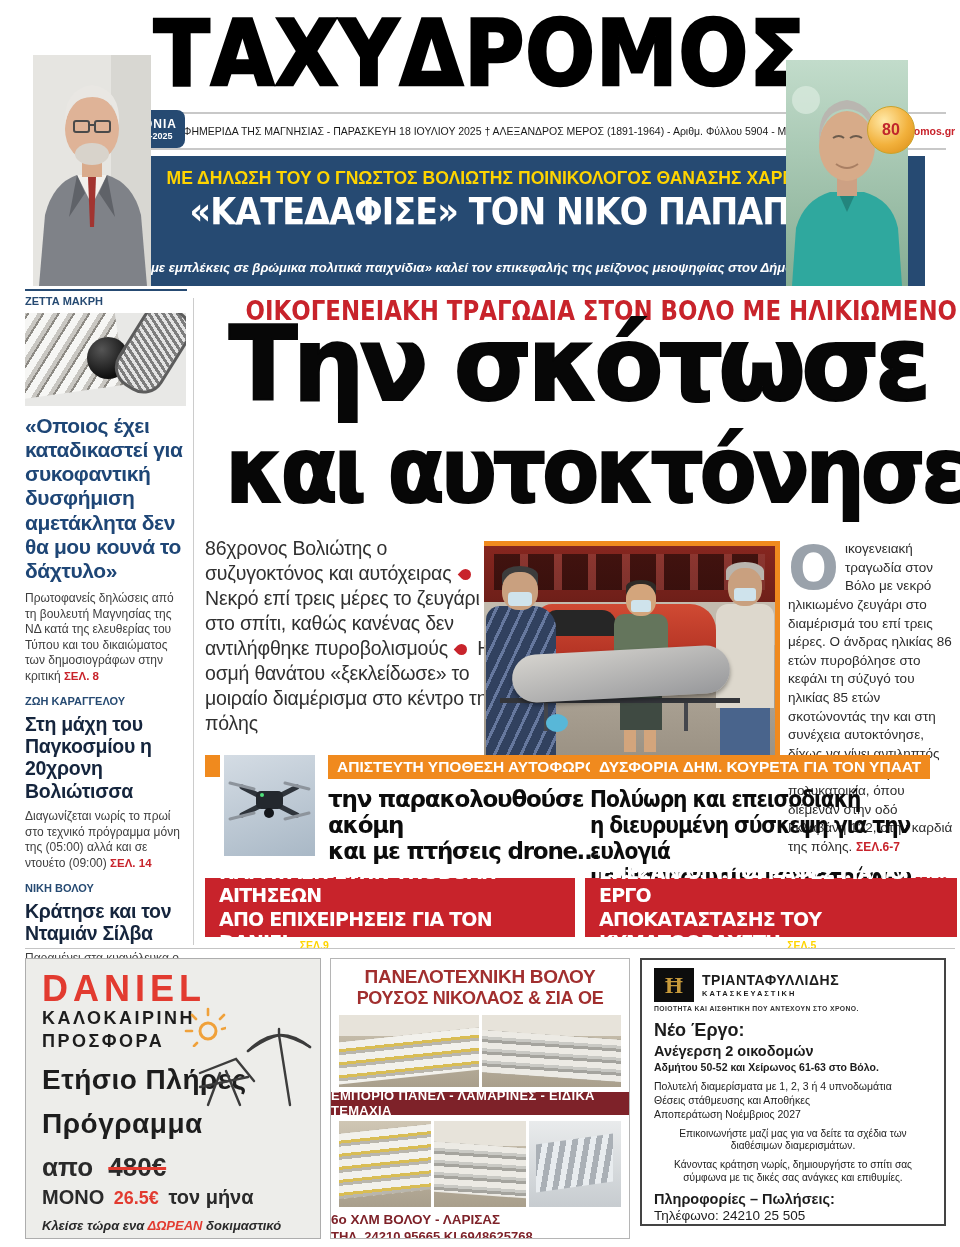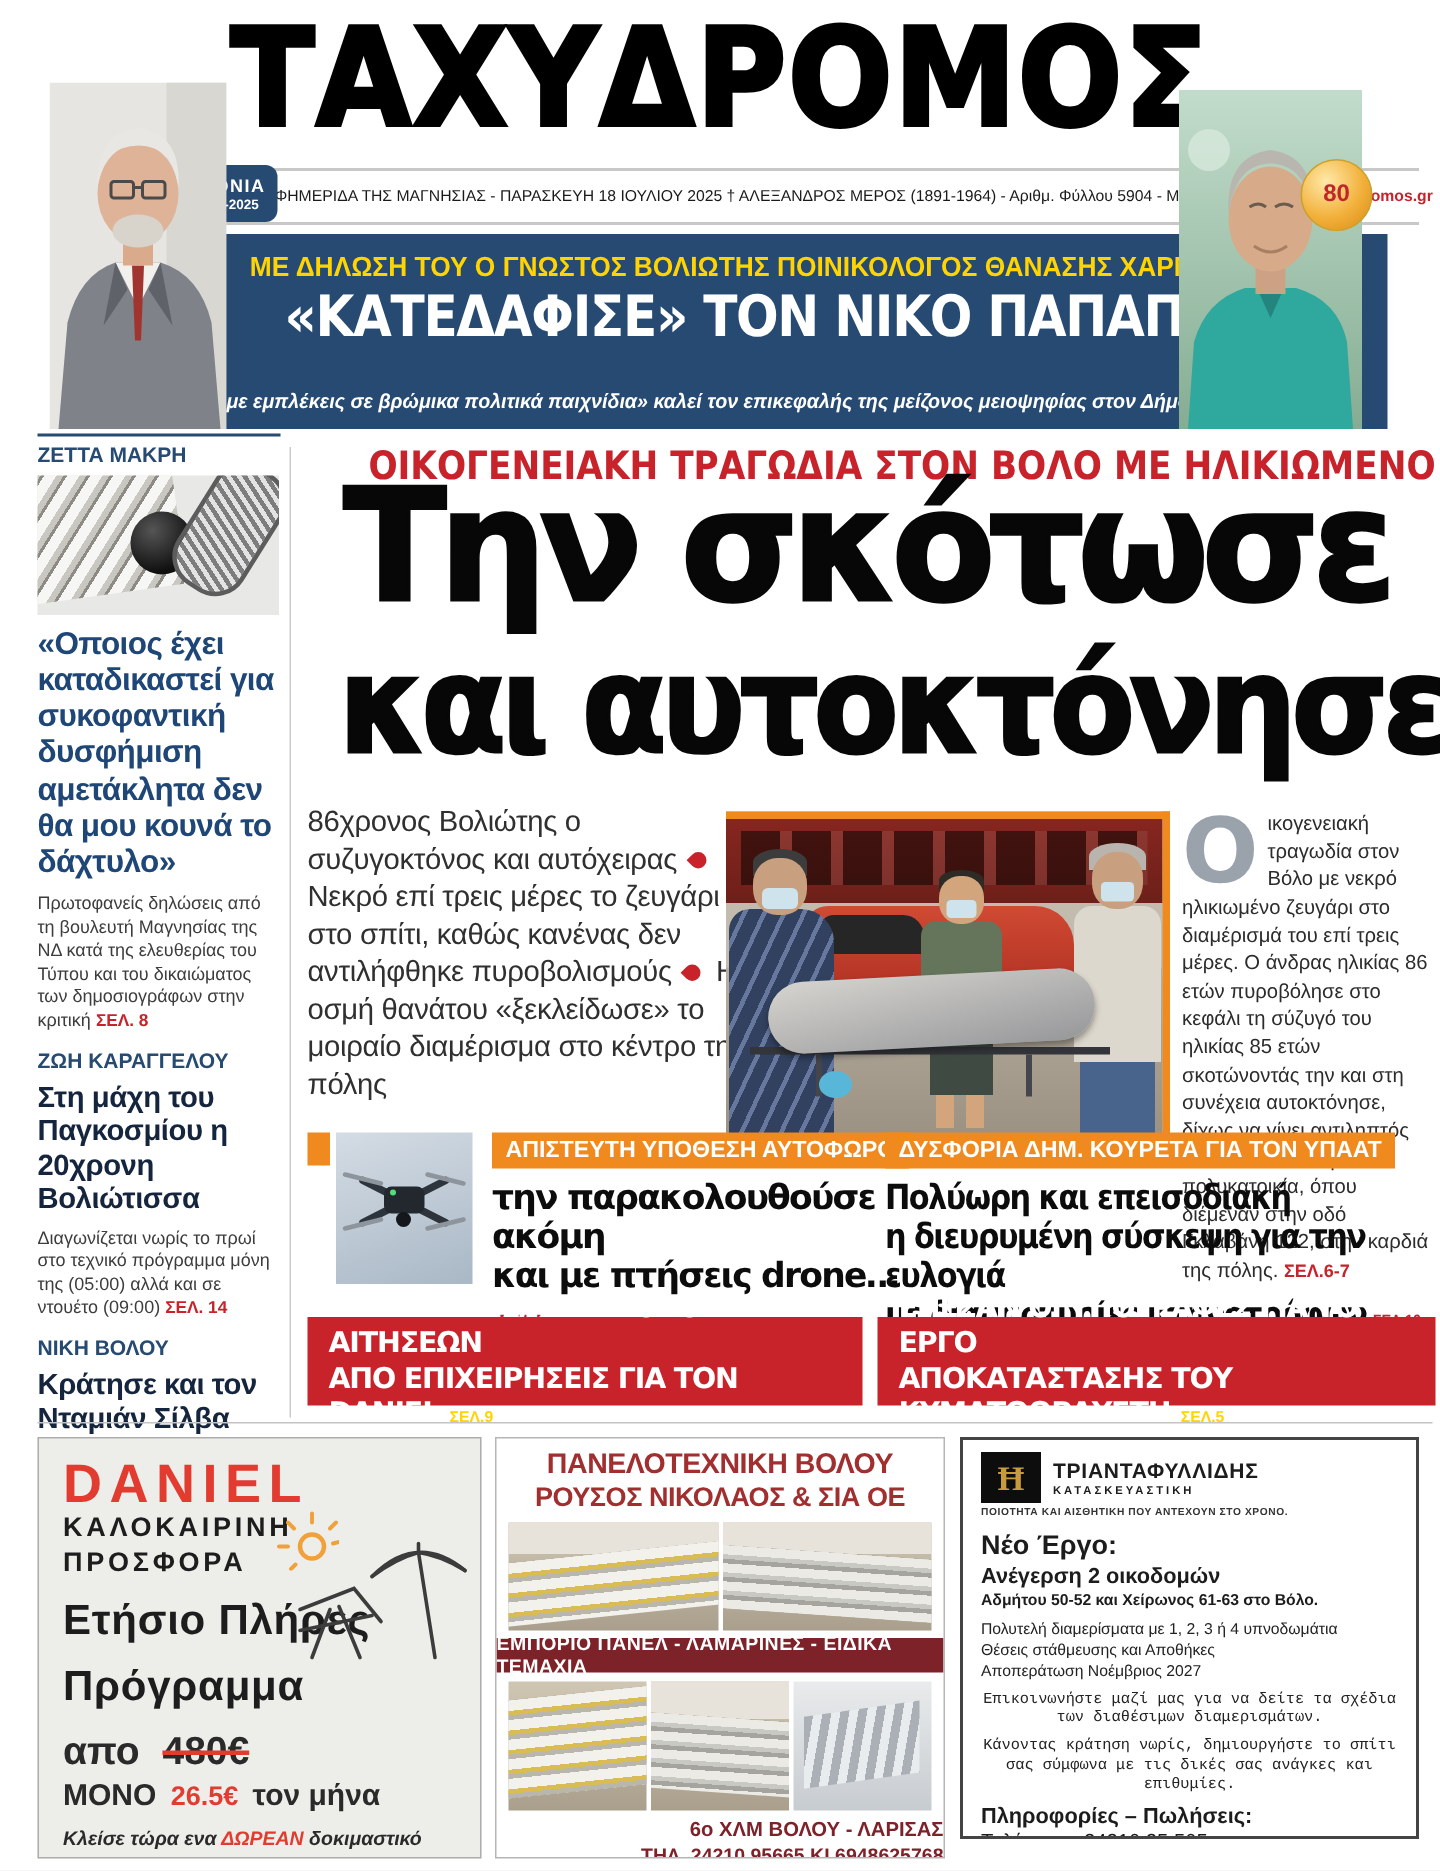--- a/index.html
+++ b/index.html
@@ -43,21 +43,21 @@
   .lead-h1{position:absolute;left:195px;width:765px;top:310px;text-align:center;
     font-family:"DejaVu Sans",sans-serif;font-weight:bold;color:#070707;font-size:104px;line-height:1.04;
     letter-spacing:-5px;white-space:nowrap;-webkit-text-stroke:2px #070707;transform:scaleX(0.97);}
   .lead-h2{position:absolute;left:195px;width:765px;top:424px;text-align:center;
     font-family:"DejaVu Sans",sans-serif;font-weight:bold;color:#070707;font-size:90px;line-height:1.04;
     letter-spacing:-4px;white-space:nowrap;-webkit-text-stroke:2px #070707;transform:scaleX(0.92);}
 
   
   .sidebar{position:absolute;left:25px;top:289px;width:162px;}
   .sb-rule{border-top:2.5px solid #264a72;margin-bottom:4px;}
-  .sb-header{color:#264a72;font-weight:900;font-size:14px;margin-bottom:6px;}
+  .sb-header{color:#264a72;font-weight:900;font-size:11px;margin-bottom:6px;}
   .sb-photo{width:161px;height:93px;position:relative;overflow:hidden;background:#e8e8e6;margin-bottom:8px;}
   .sb-photo .news{position:absolute;left:-18px;top:-12px;width:112px;height:92px;
     background:repeating-linear-gradient(130deg,#f6f6f4 0 7px,#c9c7c2 7px 11px,#8d8a84 11px 13px);transform:rotate(-8deg);}
   .sb-photo .foam{position:absolute;left:62px;top:24px;width:42px;height:42px;border-radius:50%;
     background:radial-gradient(circle at 35% 30%,#555,#101010 70%);}
   .sb-photo .mesh{position:absolute;left:102px;top:-10px;width:46px;height:86px;border-radius:22px;
     background:repeating-linear-gradient(25deg,#e3e3e3 0 3px,#7d7d7d 3px 6px);border:3px solid #5c5c5c;transform:rotate(32deg);}
   .sb-h1{font-size:21px;font-weight:900;color:#1e4676;line-height:1.15;letter-spacing:-0.4px;margin-bottom:8px;}
   .sb-h2{font-size:19.5px;font-weight:900;color:#15253d;line-height:1.15;letter-spacing:-0.3px;margin-bottom:7px;}
   .sb-body{font-size:12px;color:#3d3d3d;line-height:1.3;}
@@ -164,39 +164,39 @@
   .pp .sky{position:absolute;top:0;left:0;right:0;height:30%;background:#e7e3da;}
   .pp .stack{position:absolute;left:-10%;right:-10%;height:58%;top:28%;
     background:repeating-linear-gradient(180deg,#f2f1ec 0 7px,#d9bd54 7px 10px,#b9b6ad 10px 13px);transform:rotate(-6deg);}
   .pp .stack.alt{transform:rotate(4deg);
     background:repeating-linear-gradient(180deg,#eceae4 0 6px,#c9c9c4 6px 9px,#a5a49e 9px 12px);}
   .pp .sheet{position:absolute;inset:22% 8%;transform:skewY(-8deg);
     background:repeating-linear-gradient(100deg,#aab0b6 0 6px,#e8ecef 6px 12px);}
   .pp.metal{background:linear-gradient(#e9ebec,#c7ccd0);}
   .pp-strip{margin:5px 0 0;height:23px;background:#7e2229;color:#fff;font-weight:800;font-size:13px;
     display:flex;align-items:center;justify-content:center;letter-spacing:.3px;}
-  .pp-foot{color:#7e2229;text-align:right;font-weight:900;}
+  .pp-foot{color:#7e2229;text-align:left;font-weight:900;}
   .pp-foot1{font-size:13.5px;margin-top:5px;}
   .pp-foot2{font-size:13px;margin-top:2px;}
 
   
   .tkat{position:absolute;left:640px;top:958px;width:306px;height:268px;background:#fff;border:2px solid #444;
     box-sizing:border-box;padding:8px 12px;color:#1c1c1c;overflow:hidden;}
   .tk-logo-row{display:flex;align-items:center;gap:8px;}
   .tk-mark{width:40px;height:34px;background:#0d0d0d;display:flex;align-items:center;justify-content:center;flex:none;}
   .tk-mark span{color:#c79a3b;font-family:"Liberation Serif",serif;font-weight:bold;font-size:23px;line-height:1;}
   .tk-brand{font-size:14px;font-weight:900;letter-spacing:.5px;}
   .tk-brand-sub{font-size:7.5px;letter-spacing:2px;font-weight:700;margin-top:1px;}
   .tk-tagline{font-size:6.8px;font-weight:700;letter-spacing:.4px;margin-top:3px;color:#333;}
   .tk-new{font-size:18px;font-weight:900;margin-top:8px;}
   .tk-title{font-size:14.5px;font-weight:900;margin-top:2px;}
   .tk-addr{font-size:10.5px;font-weight:800;margin-top:2px;}
   .tk-feats{margin-top:6px;line-height:1.35;}
   .tk-feat{font-size:10.5px;color:#222;}
-  .tk-cta{font-size:10.2px;text-align:center;margin-top:6px;line-height:1.25;color:#222;font-family:Liberation Mono, monospace;}
+  .tk-cta{font-size:10.2px;text-align:center;margin-top:6px;line-height:1.25;color:#222;}
   .tk-info-h{font-size:14.5px;font-weight:900;margin-top:6px;}
   .tk-info-phone{font-size:13.5px;margin-top:1px;}
   .tk-small{font-size:8.3px;line-height:1.4;color:#222;}
 </style>
 </head>
 <body>
 
 <div class="page">
 
   <div class="masthead-title">ΤΑΧΥΔΡΟΜΟΣ</div>

